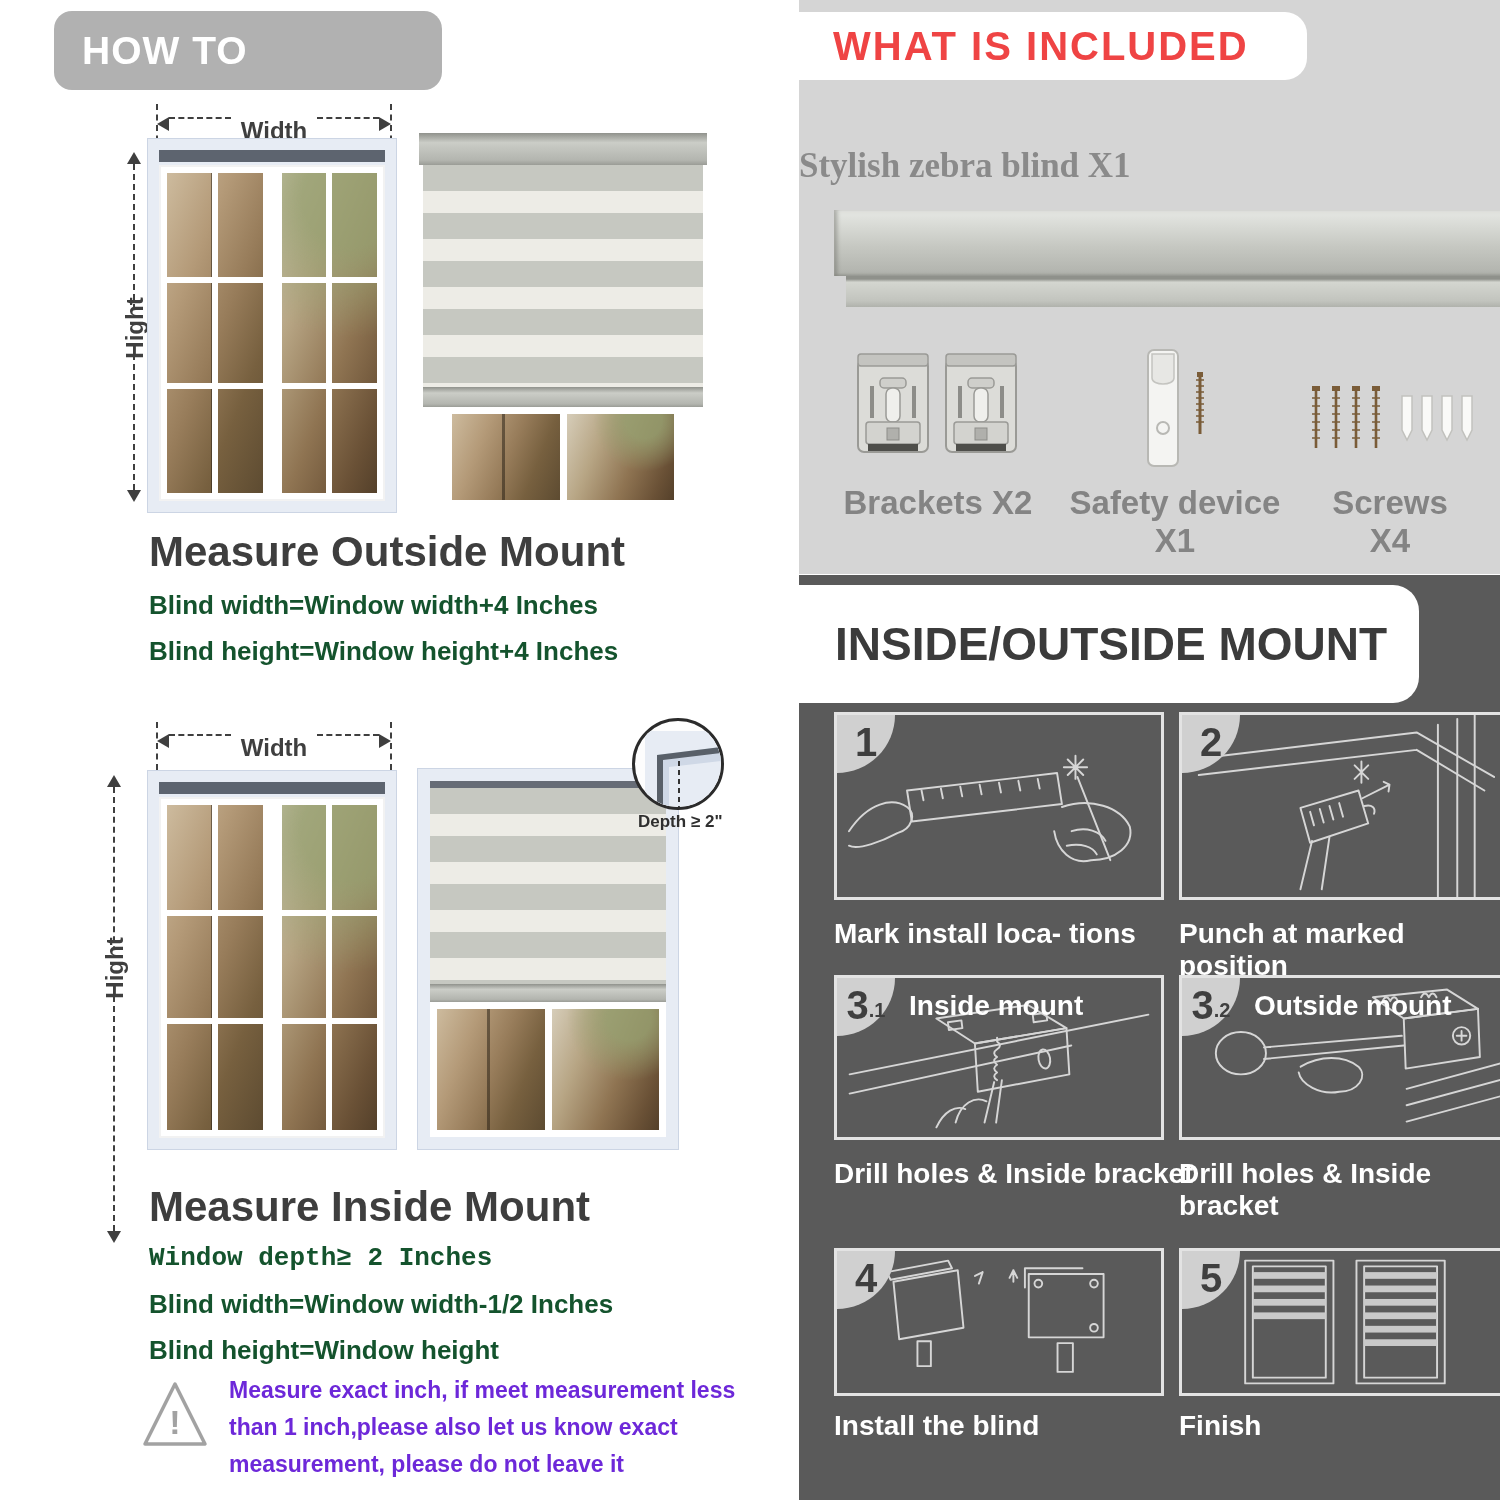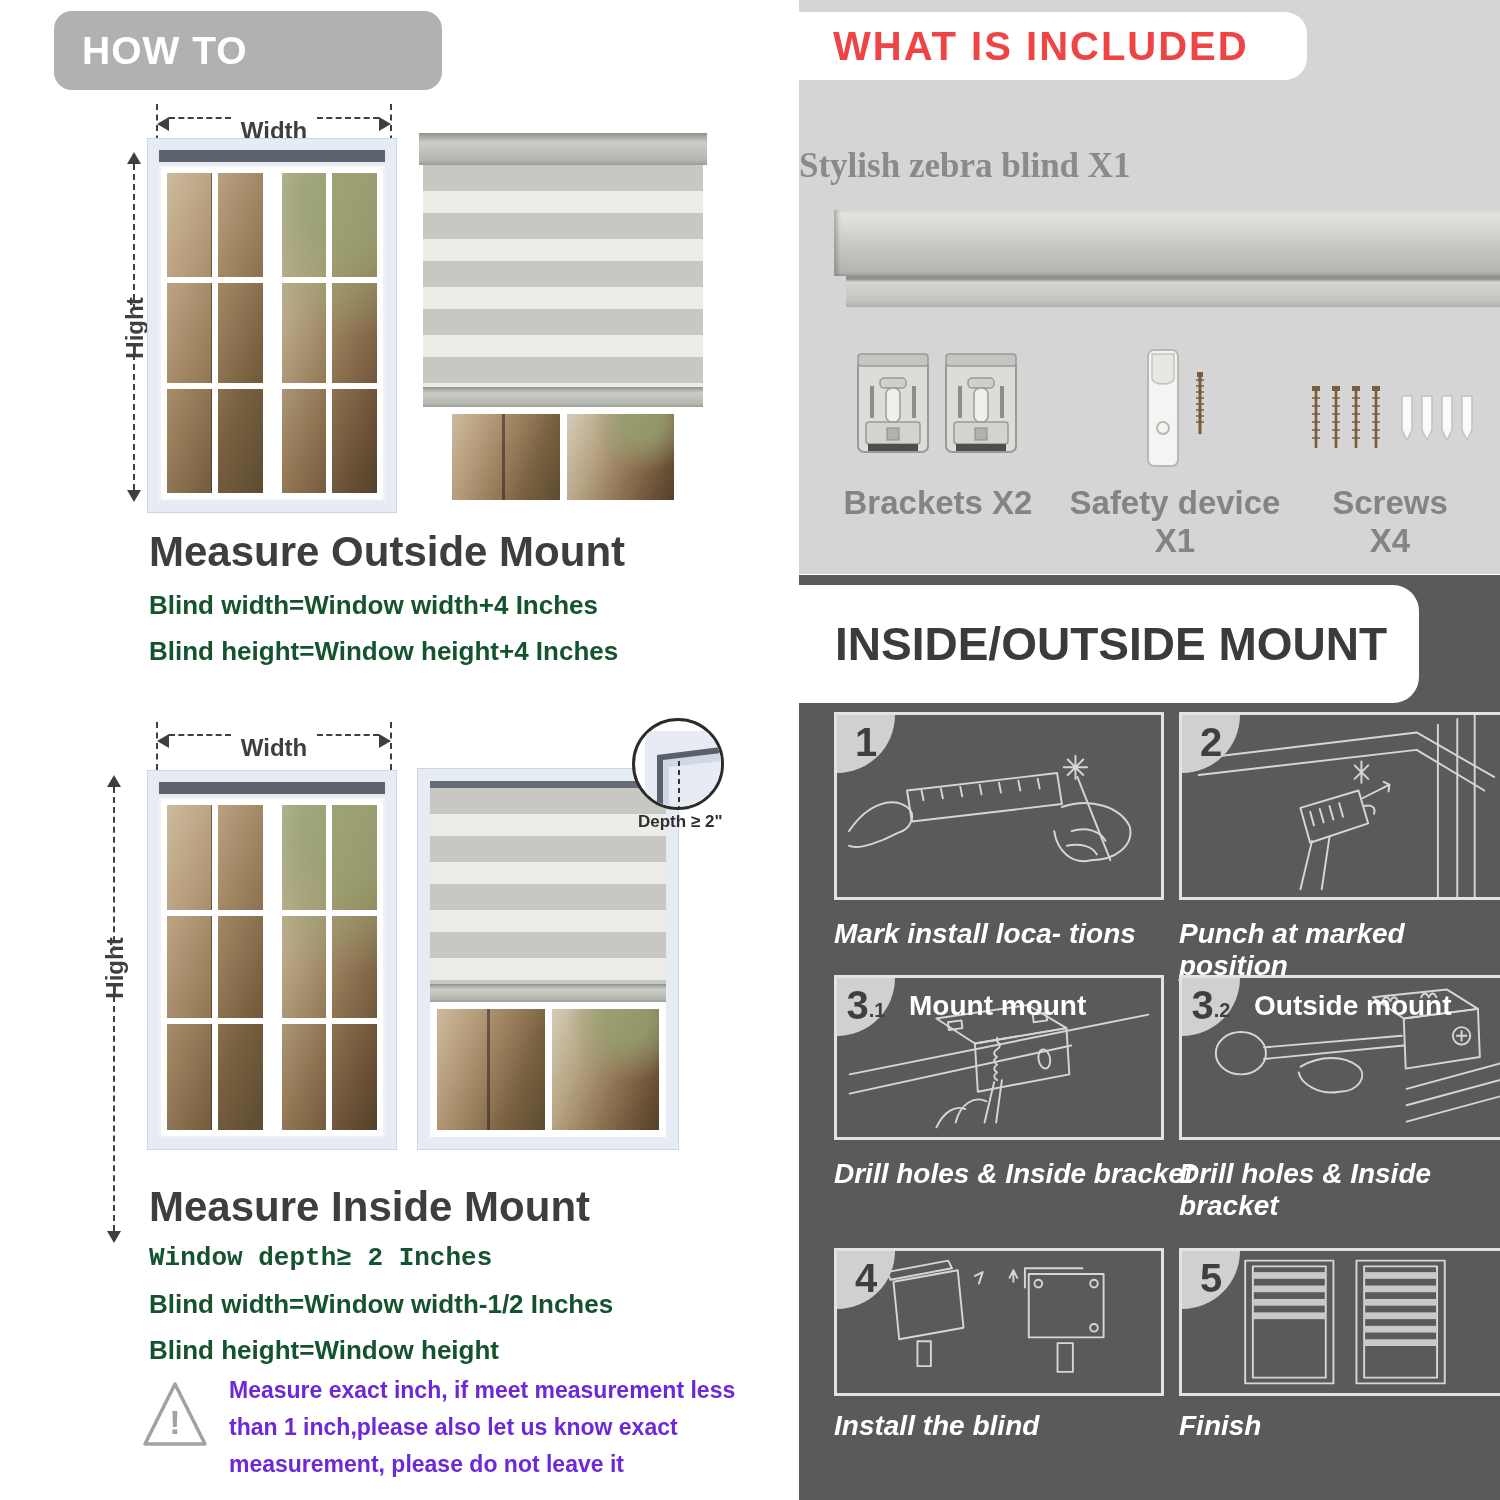--- a/index.html
+++ b/index.html
@@ -75,21 +75,21 @@
   .band-mount{left:755px;top:585px;width:620px;height:118px;background:#fff;border-radius:0 26px 26px 0;
       color:#3b3b3b;font-size:46px;font-weight:700;line-height:118px;padding-left:36px;
       box-sizing:border-box;}
   .step{border:3px solid #e3e3e3;box-sizing:border-box;background:#5a5a5a;position:absolute;}
   .badge{position:absolute;left:0;top:0;width:58px;height:58px;border-radius:0 0 58px 0;
       background:#d0d0d0;color:#3f3f3f;font-weight:700;display:flex;align-items:flex-start;
       justify-content:center;padding-top:2px;box-sizing:border-box;}
   .badge .n{font-size:40px;line-height:50px;}
   .badge .s{font-size:20px;line-height:60px;}
   .step-inner-lbl{position:absolute;left:72px;top:12px;color:#fff;font-size:28px;font-weight:700;}
-  .caption{color:#fff;font-size:28px;font-weight:700;font-style:italic;}
+  .caption{color:#fff;font-size:28px;font-weight:700;}
   .step svg{position:absolute;inset:0;width:100%;height:100%;}
   .lineart{stroke:#d6d6d6;stroke-width:2;fill:none;stroke-linecap:round;stroke-linejoin:round;}
 </style>
 </head>
 <body>
 
 <div class="canvas">
 
   <div class="abs htm-band">HOW TO MEASURE</div>
 
@@ -334,21 +334,21 @@
       <ellipse cx="212" cy="84" rx="6" ry="10" transform="rotate(-10 212 84)"></ellipse>
       <path d="M163 66 q6 4 0 8 q-6 4 0 8 q-6 4 0 8 q-6 4 0 8 q-6 4 0 8 M163 66 v-4"></path>
       <path d="M160 108 L150 150 M168 106 L162 150"></path>
       <path d="M120 150 C125 130 140 122 152 128 M100 155 C108 138 120 132 130 136"></path>
     </g>
       </svg>
     <div class="badge">
       <span class="n">3</span>
         <span class="s">.1</span>
     </div>
-    <div class="step-inner-lbl">Mount mount</div>
+    <div class="step-inner-lbl">Inside mount</div>
   </div>
   <div class="abs caption" style="left:790px;top:1158px;">Drill holes &amp;  Inside bracket</div>
 
   <div class="step" style="left:1135px;top:975px;width:330px;height:165px;">
     <svg viewBox="0 0 330 165">
         <g class="lineart">
       <path d="M195 20 L272 12 L304 32 L227 42 Z"></path>
       <path d="M227 42 L304 32 L306 82 L229 94 Z"></path>
       <path d="M205 24 q4 -8 8 0 q4 -8 8 0 M245 20 q4 -8 8 0 q4 -8 8 0"></path>
       <circle cx="287" cy="60" r="9"></circle>

